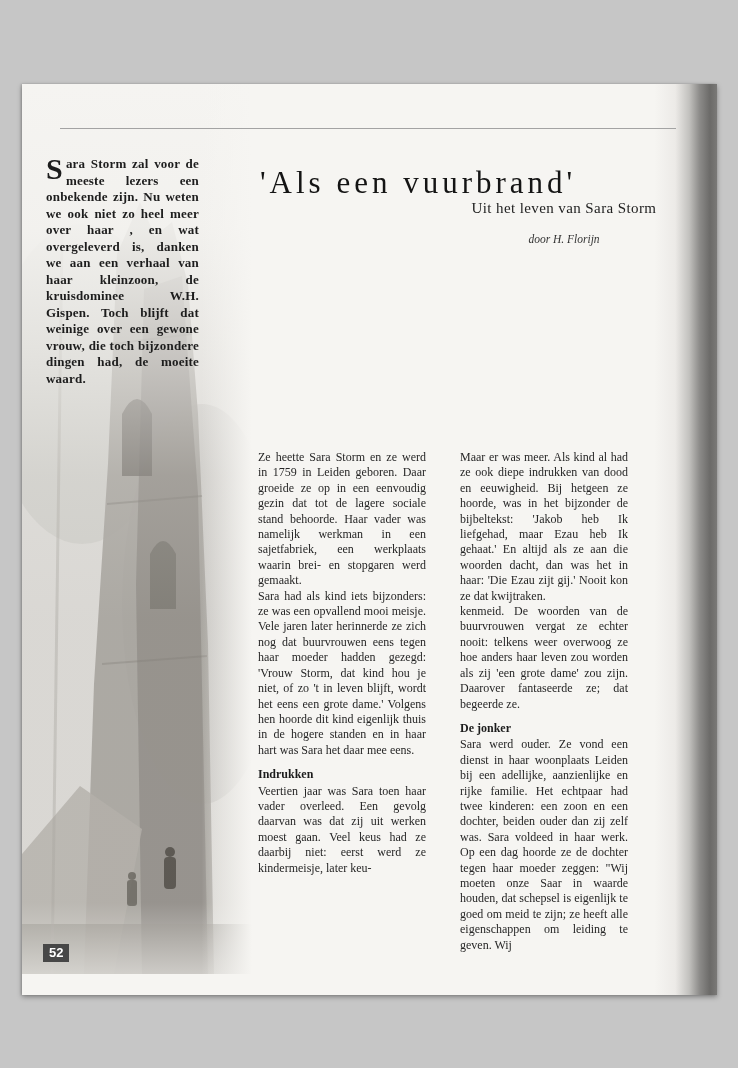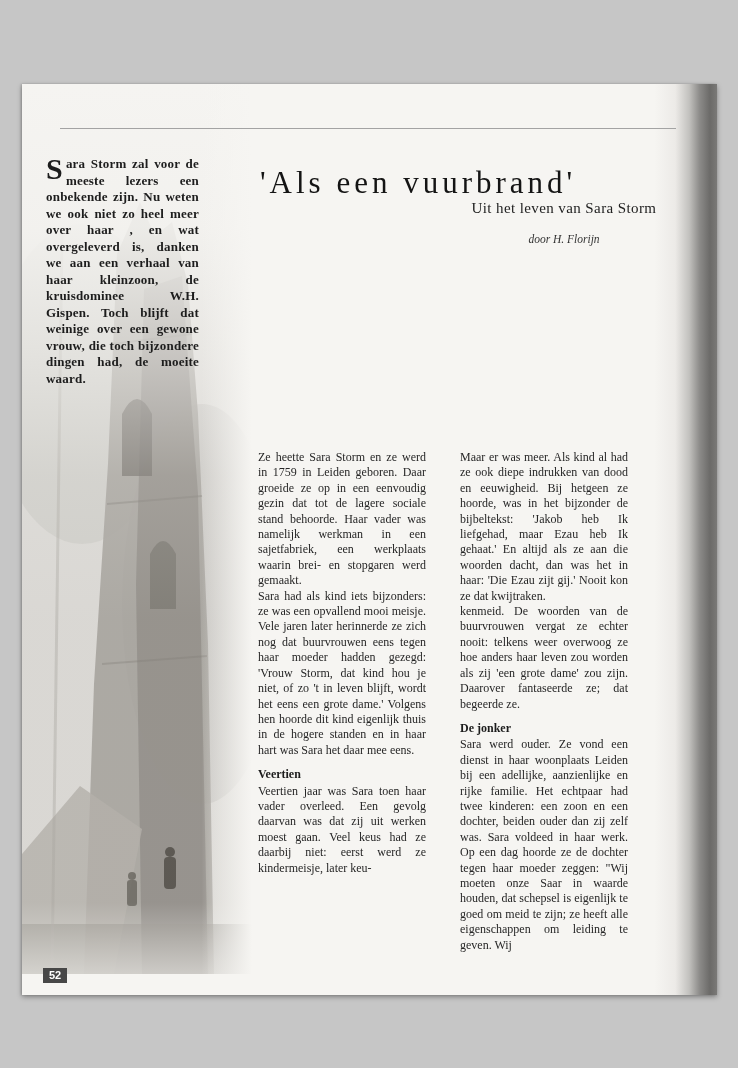--- a/index.html
+++ b/index.html
@@ -23,21 +23,21 @@
          font-size:31px;font-weight:normal;letter-spacing:4px;color:#141414;white-space:nowrap;}
   .subhead-wrap{position:absolute;left:342px;top:116px;width:400px;text-align:center;}
   .subtitle{font-size:15px;color:#222;letter-spacing:.4px;}
   .byline{margin-top:16px;font-size:11.5px;font-style:italic;color:#333;}
   .columns{position:absolute;left:236px;top:366px;width:370px;display:flex;gap:34px;}
   .col{width:176px;font-size:12px;line-height:1.285;color:#262626;text-align:justify;}
   .col p{margin:0;}
   .col h3{margin:9px 0 1px 0;font-size:12px;color:#1c1c1c;}
   .page-badge{position:absolute;left:21px;top:860px;background:#474747;color:#fff;
          font-family:"Liberation Sans","DejaVu Sans",sans-serif;
-         font-weight:bold;font-size:11px;padding:1px 6px 2px 6px;margin-top:24px;}
+         font-weight:bold;font-size:13px;padding:1px 6px 2px 6px;}
 </style>
 </head>
 <body>
 
 <div class="stage">
   <div class="sheet">
 
     <div class="engraving">
       <svg width="230" height="890" viewBox="0 0 230 890">
         <rect width="230" height="890" fill="#d8d6d2"></rect>
@@ -69,21 +69,21 @@
 
     <div class="subhead-wrap">
       <div class="subtitle">Uit het leven van Sara Storm</div>
       <div class="byline">door H. Florijn</div>
     </div>
 
     <div class="columns">
       <div class="col">
           <p>Ze heette Sara Storm en ze werd in 1759 in Leiden geboren. Daar groeide ze op in een eenvoudig gezin dat tot de lagere sociale stand behoorde. Haar vader was namelijk werkman in een sajetfabriek, een werkplaats waarin brei- en stopgaren werd gemaakt.</p>
           <p>Sara had als kind iets bijzonders: ze was een opvallend mooi meisje. Vele jaren later herinnerde ze zich nog dat buurvrouwen eens tegen haar moeder hadden gezegd: 'Vrouw Storm, dat kind hou je niet, of zo 't in leven blijft, wordt het eens een grote dame.' Volgens hen hoorde dit kind eigenlijk thuis in de hogere standen en in haar hart was Sara het daar mee eens.</p>
-          <h3>Veertien</h3>
+          <h3>Indrukken</h3>
           <p>Veertien jaar was Sara toen haar vader overleed. Een gevolg daarvan was dat zij uit werken moest gaan. Veel keus had ze daarbij niet: eerst werd ze kindermeisje, later keu-</p>
         </div>
       <div class="col">
           <p>Maar er was meer. Als kind al had ze ook diepe indrukken van dood en eeuwigheid. Bij hetgeen ze hoorde, was in het bijzonder de bijbeltekst: 'Jakob heb Ik liefgehad, maar Ezau heb Ik gehaat.' En altijd als ze aan die woorden dacht, dan was het in haar: 'Die Ezau zijt gij.' Nooit kon ze dat kwijtraken.</p>
           <p>kenmeid. De woorden van de buurvrouwen vergat ze echter nooit: telkens weer overwoog ze hoe anders haar leven zou worden als zij 'een grote dame' zou zijn. Daarover fantaseerde ze; dat begeerde ze.</p>
           <h3>De jonker</h3>
           <p>Sara werd ouder. Ze vond een dienst in haar woonplaats Leiden bij een adellijke, aanzienlijke en rijke familie. Het echtpaar had twee kinderen: een zoon en een dochter, beiden ouder dan zij zelf was. Sara voldeed in haar werk. Op een dag hoorde ze de dochter tegen haar moeder zeggen: "Wij moeten onze Saar in waarde houden, dat schepsel is eigenlijk te goed om meid te zijn; ze heeft alle eigenschappen om leiding te geven. Wij</p>
         </div>
     </div>
 

